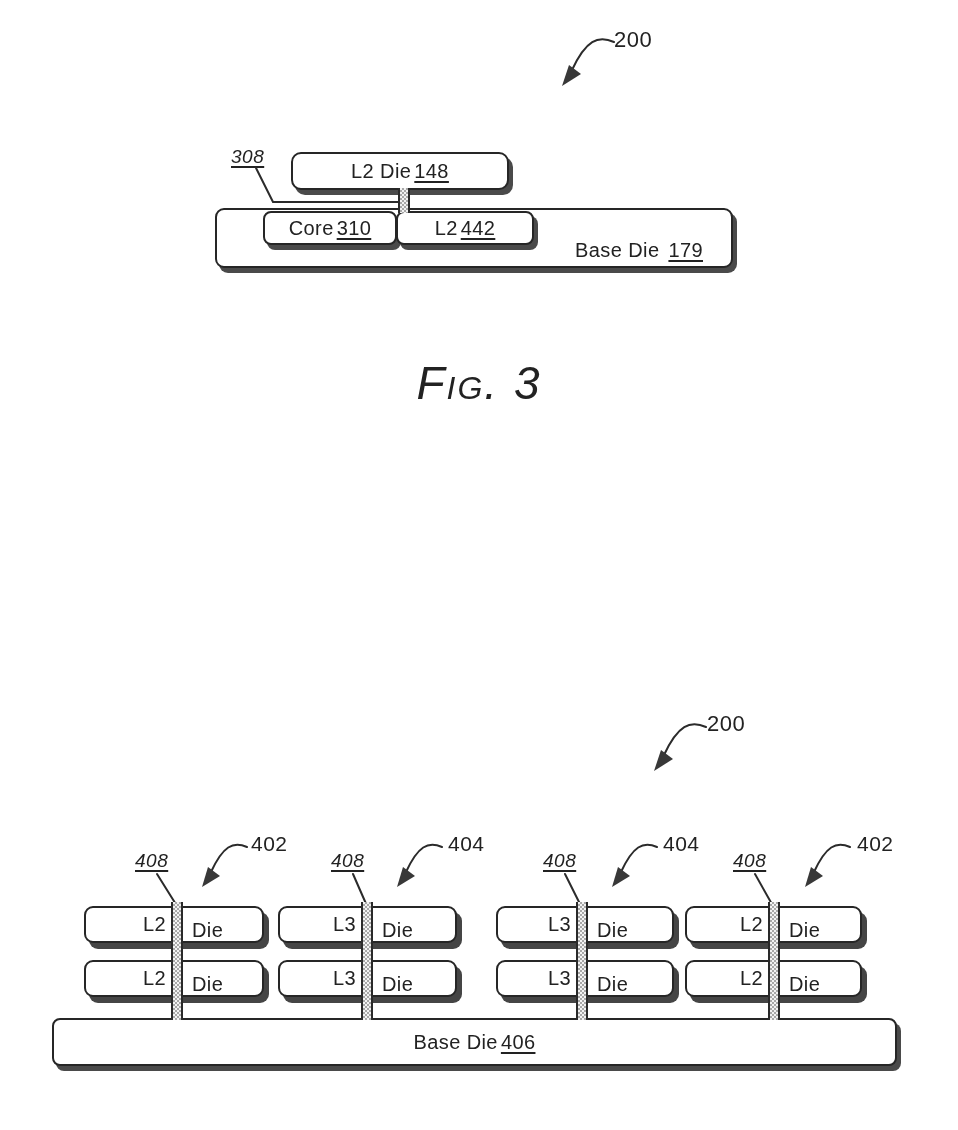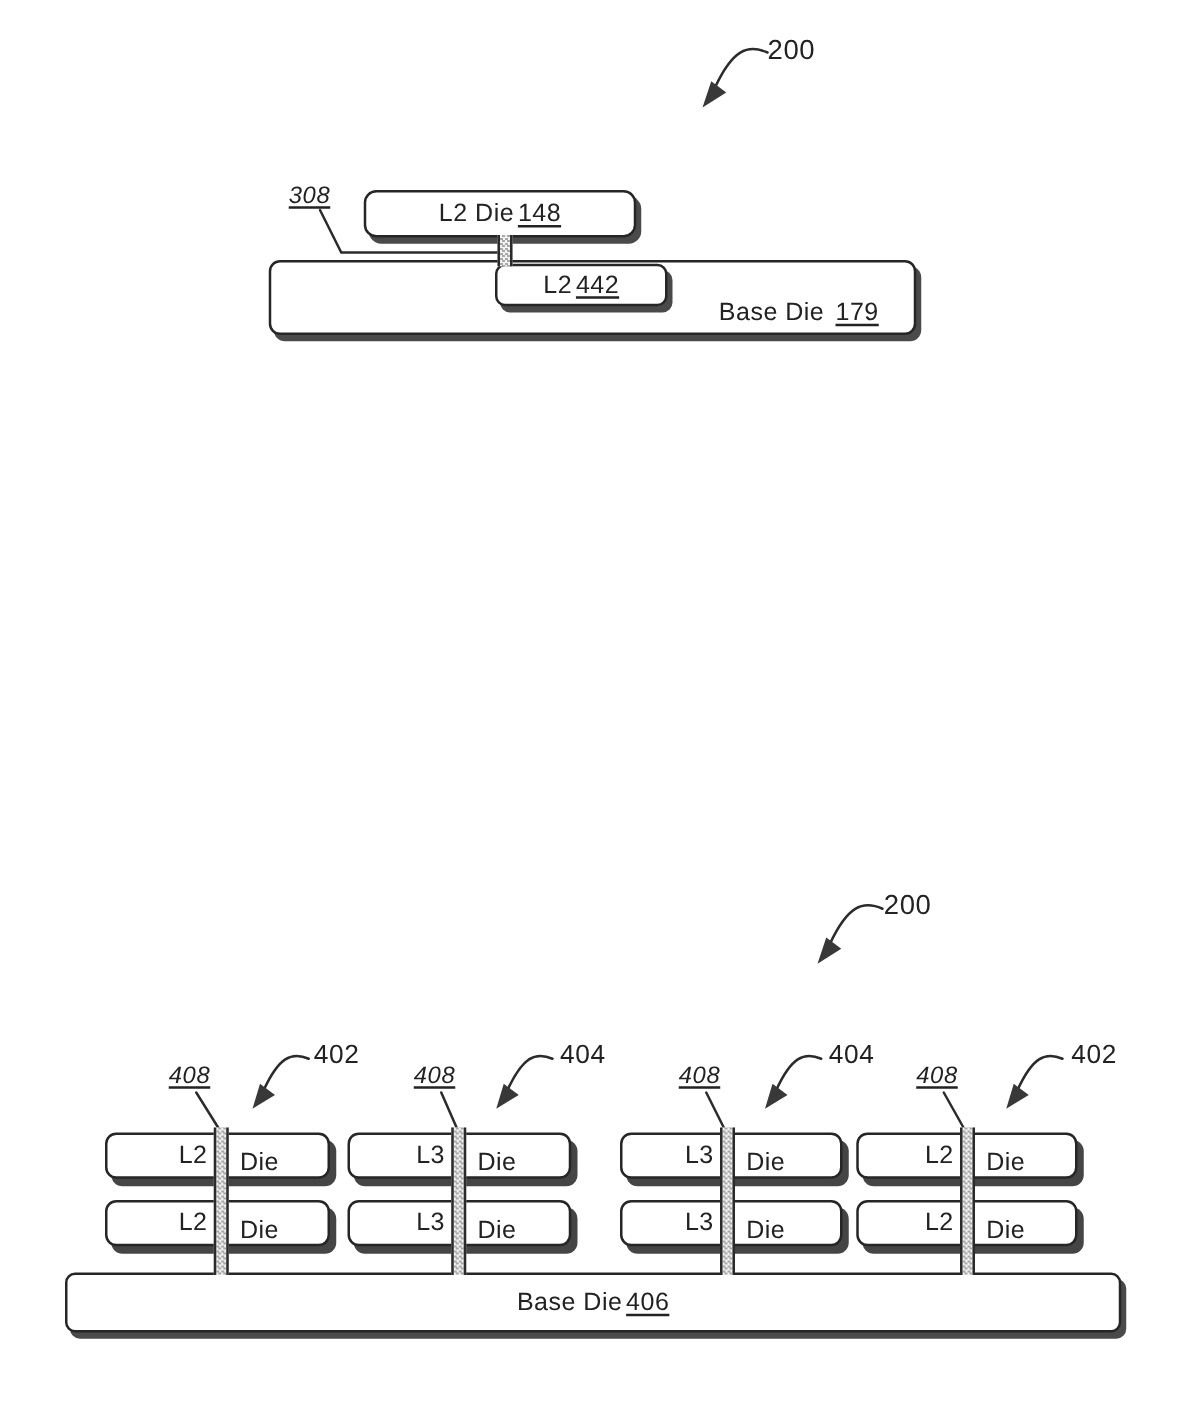--- a/index.html
+++ b/index.html
@@ -58,25 +58,30 @@
 
   <div class="strip" style="left:398px;top:188px;height:25px"></div>
 
   <div class="box" style="left:215px;top:208px;width:518px;height:60px">
     <div class="base-label" style="right:28px;top:29px">
       <span>Base Die</span>
       <span class="u">179</span>
     </div>
   </div>
 
+  <div class="box box-center" style="left:263px;top:211px;width:134px;height:34px;border-radius:8px">
+    <span>Core</span>
+    <span class="u">310</span>
+  </div>
   <div class="box box-center" style="left:396px;top:211px;width:138px;height:34px;border-radius:8px">
     <span>L2</span>
     <span class="u">442</span>
   </div>
 
+  <div class="abs caption" style="left:379px;top:356px;width:200px">Fig. 3</div>
 
   <div class="abs reftext" style="left:707px;top:711px">200</div>
   <svg class="abs" style="left:644px;top:717px" width="66" height="58" viewBox="0 0 66 58">
     <path class="ln" d="M62,10 C46,3 34,8 20,38"></path>
     <polygon class="hd" points="10,54 17,33 29,42"></polygon>
   </svg>
 
   <div class="abs reftext-sm u" style="left:135px;top:850px">408</div>
   <svg class="abs" style="left:153px;top:871px" width="28" height="38" viewBox="0 0 28 38">
       <line class="ln" x1="4" y1="3" x2="24" y2="35"></line>

